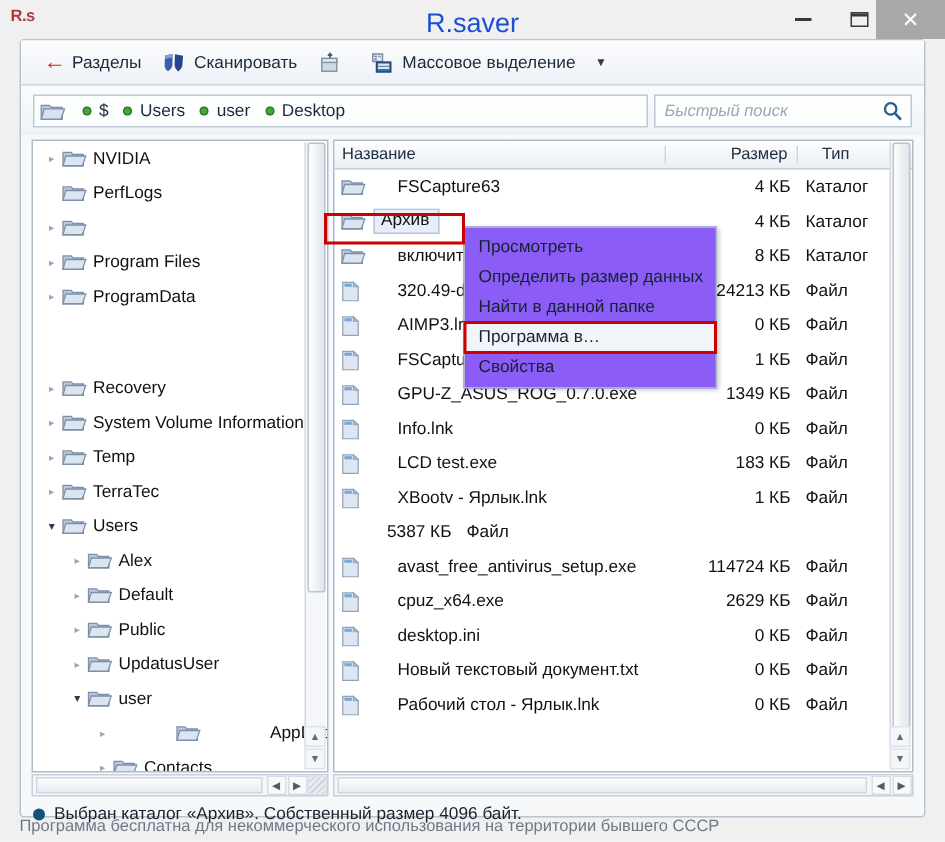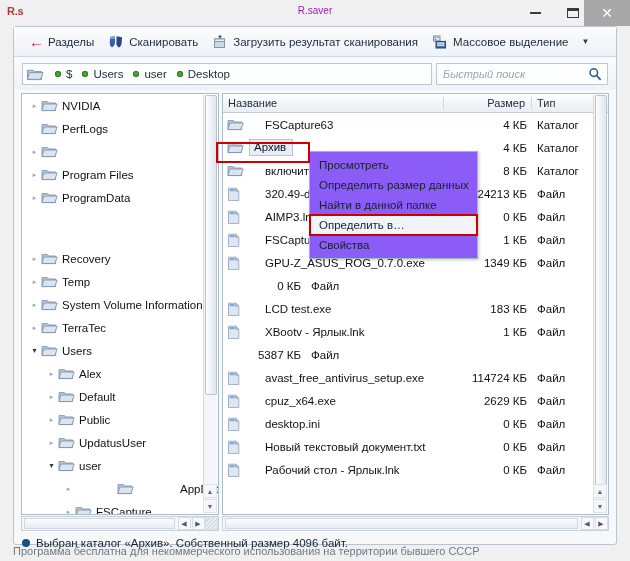--- a/index.html
+++ b/index.html
@@ -25,21 +25,21 @@
     background:#f0f0f0;
   }
   #app-logo {
     position:absolute; left:7px; top:5px;
     font-size:11px; font-weight:bold; color:#b03a3a;
     letter-spacing:-0.3px;
     font-family:"Liberation Sans", sans-serif;
   }
   #win-title {
     position:absolute; left:0; top:5px; width:630px;
-    text-align:center; font-size:10px; color:#a21caf;
+    text-align:center; font-size:18px; color:#1d4ed8;
   }
   .winbtn {
     position:absolute; top:0; height:26px; width:38px;
     display:flex; align-items:center; justify-content:center;
     color:#4a4a4a; font-size:12px;
   }
   #btn-min { right:76px; }
   #btn-max { right:38px; }
   #btn-close { right:0; width:46px; background:#a8a8a8; color:#fff; font-size:14px; }
   .min-glyph { display:block; width:11px; height:2px; background:#3a3a3a; }
@@ -155,21 +155,21 @@
   }
   #fileheader {
     position:absolute; left:0; top:0; width:385px; height:19px;
     background:linear-gradient(#fdfefe,#e9eef4);
     border-bottom:1px solid #c3ccd7;
     display:flex; align-items:center;
     font-size:11px; color:#20303f;
   }
   .fh-name { width:220px; padding-left:5px; }
   .fh-size { width:88px; text-align:right; padding-right:6px; border-left:1px solid #cfd7e0; }
-  .fh-type { width:43px; padding-left:5px; border-left:1px solid #cfd7e0; }
+  .fh-type { width:43px; padding-left:16px; border-left:1px solid #cfd7e0; }
 
   #filerows { position:absolute; left:0; top:19px; width:371px; }
   .frow {
     height:23px; display:flex; align-items:center; font-size:11.5px; color:#111;
     white-space:nowrap;
   }
   .fn { width:226px; display:flex; align-items:center; padding-left:4px; overflow:hidden; }
   .fi { width:17px; height:14px; flex:0 0 17px; margin-right:5px; }
   .fsz { width:83px; text-align:right; padding-right:5px; }
   .ftp { width:55px; padding-left:5px; }
@@ -294,21 +294,20 @@
       </div>
 
       <div class="tb-item">
         <span class="tb-ico">
           <svg width="16" height="16" viewBox="0 0 16 16">
             <rect x="2.5" y="5" width="10" height="8.5" fill="#cfd9e6" stroke="#8795a8"></rect>
             <rect x="2.5" y="5" width="10" height="2.6" fill="#eaf0f7" stroke="#8795a8"></rect>
             <path d="M8 1.6 L8 4.6 M6.6 3.2 L8 1.6 L9.4 3.2" stroke="#4a5a70" fill="none" stroke-width="1.1"></path>
           </svg>
         </span>
-        <span>Загрузить результат сканирования</span>
       </div>
 
       <div class="tb-item">
         <span class="tb-ico">
           <svg width="16" height="16" viewBox="0 0 16 16">
             <rect x="1.5" y="2" width="6.5" height="5" fill="#e8eef7" stroke="#7b8da3"></rect>
             <rect x="2.6" y="3.1" width="1.6" height="1.1" fill="#5a7fb5"></rect>
             <rect x="2.6" y="5" width="1.6" height="1.1" fill="#5a7fb5"></rect>
             <rect x="4.9" y="3.1" width="2.3" height="1.1" fill="#8aa6c9"></rect>
             <rect x="4" y="7.4" width="9.5" height="6.6" fill="#3f6ba8" stroke="#28496f"></rect>
@@ -423,31 +422,31 @@
               <span class="tlabel">Recovery</span>
             </div>
             <div class="trow" style="padding-left: 6px;">
               <span class="twist" style="color: rgb(154, 166, 179);">▸</span>
               <span class="tfolder">
                 <svg width="17" height="14" viewBox="0 0 17 14">
                   <path d="M1 2.6 L6.4 2.6 L7.7 4 L14.6 4 L14.6 11.6 L1 11.6 Z" fill="#b9c9de" stroke="#7f90a6" stroke-width="0.85"></path>
                   <path d="M2.8 5 L16.2 5 L13.9 11.5 L1 11.5 Z" fill="#dae5f2" stroke="#7f90a6" stroke-width="0.85"></path>
                 </svg>
               </span>
+              <span class="tlabel">System Volume Information</span>
+            </div>
+            <div class="trow" style="padding-left: 6px;">
+              <span class="twist" style="color: rgb(154, 166, 179);">▸</span>
+              <span class="tfolder">
+                <svg width="17" height="14" viewBox="0 0 17 14">
+                  <path d="M1 2.6 L6.4 2.6 L7.7 4 L14.6 4 L14.6 11.6 L1 11.6 Z" fill="#b9c9de" stroke="#7f90a6" stroke-width="0.85"></path>
+                  <path d="M2.8 5 L16.2 5 L13.9 11.5 L1 11.5 Z" fill="#dae5f2" stroke="#7f90a6" stroke-width="0.85"></path>
+                </svg>
+              </span>
               <span class="tlabel">Temp</span>
-            </div>
-            <div class="trow" style="padding-left: 6px;">
-              <span class="twist" style="color: rgb(154, 166, 179);">▸</span>
-              <span class="tfolder">
-                <svg width="17" height="14" viewBox="0 0 17 14">
-                  <path d="M1 2.6 L6.4 2.6 L7.7 4 L14.6 4 L14.6 11.6 L1 11.6 Z" fill="#b9c9de" stroke="#7f90a6" stroke-width="0.85"></path>
-                  <path d="M2.8 5 L16.2 5 L13.9 11.5 L1 11.5 Z" fill="#dae5f2" stroke="#7f90a6" stroke-width="0.85"></path>
-                </svg>
-              </span>
-              <span class="tlabel">System Volume Information</span>
             </div>
             <div class="trow" style="padding-left: 6px;">
               <span class="twist" style="color: rgb(154, 166, 179);">▸</span>
               <span class="tfolder">
                 <svg width="17" height="14" viewBox="0 0 17 14">
                   <path d="M1 2.6 L6.4 2.6 L7.7 4 L14.6 4 L14.6 11.6 L1 11.6 Z" fill="#b9c9de" stroke="#7f90a6" stroke-width="0.85"></path>
                   <path d="M2.8 5 L16.2 5 L13.9 11.5 L1 11.5 Z" fill="#dae5f2" stroke="#7f90a6" stroke-width="0.85"></path>
                 </svg>
               </span>
               <span class="tlabel">TerraTec</span>
@@ -523,21 +522,21 @@
               <span class="tlabel">AppData</span>
             </div>
             <div class="trow" style="padding-left: 40px;">
               <span class="twist" style="color: rgb(154, 166, 179);">▸</span>
               <span class="tfolder">
                 <svg width="17" height="14" viewBox="0 0 17 14">
                   <path d="M1 2.6 L6.4 2.6 L7.7 4 L14.6 4 L14.6 11.6 L1 11.6 Z" fill="#b9c9de" stroke="#7f90a6" stroke-width="0.85"></path>
                   <path d="M2.8 5 L16.2 5 L13.9 11.5 L1 11.5 Z" fill="#dae5f2" stroke="#7f90a6" stroke-width="0.85"></path>
                 </svg>
               </span>
-              <span class="tlabel">FSCapture</span>
+              <span class="tlabel">Contacts</span>
             </div>
             <div class="trow sel" style="padding-left: 40px;">
               <span class="twist" style="color: rgb(43, 58, 74); font-size: 8px;">▶</span>
               <span class="tfolder">
                 <svg width="17" height="14" viewBox="0 0 17 14">
                   <path d="M1 2.6 L6.4 2.6 L7.7 4 L14.6 4 L14.6 11.6 L1 11.6 Z" fill="#b9c9de" stroke="#7f90a6" stroke-width="0.85"></path>
                   <path d="M2.8 5 L16.2 5 L13.9 11.5 L1 11.5 Z" fill="#dae5f2" stroke="#7f90a6" stroke-width="0.85"></path>
                 </svg>
               </span>
               <span class="tlabel">Desktop</span>
@@ -650,20 +649,30 @@
                     <path d="M8.6 1.2 L11.8 4.2 L8.6 4.2 Z" fill="#aebfd4" stroke="#93a4b8" stroke-width="0.7"></path>
                     <rect x="2.6" y="2.1" width="5" height="2.1" fill="#7ea6d4"></rect>
                   </svg>
                 </span>
                 <span class="fn-label">GPU-Z_ASUS_ROG_0.7.0.exe</span>
               </div>
               <div class="fsz">1349 КБ</div>
               <div class="ftp">Файл</div>
             </div>
             <div class="frow">
+              <div class="fn">
+                <span class="fi">
+                  <svg width="14" height="15" viewBox="0 0 14 15">
+                    <path d="M1.5 1.2 L8.6 1.2 L11.8 4.2 L11.8 13.6 L1.5 13.6 Z" fill="#dde7f3" stroke="#93a4b8" stroke-width="0.85"></path>
+                    <path d="M8.6 1.2 L11.8 4.2 L8.6 4.2 Z" fill="#aebfd4" stroke="#93a4b8" stroke-width="0.7"></path>
+                    <rect x="2.6" y="2.1" width="5" height="2.1" fill="#7ea6d4"></rect>
+                  </svg>
+                </span>
+                <span class="fn-label">Info.lnk</span>
+              </div>
               <div class="fsz">0 КБ</div>
               <div class="ftp">Файл</div>
             </div>
             <div class="frow">
               <div class="fn">
                 <span class="fi">
                   <svg width="14" height="15" viewBox="0 0 14 15">
                     <path d="M1.5 1.2 L8.6 1.2 L11.8 4.2 L11.8 13.6 L1.5 13.6 Z" fill="#dde7f3" stroke="#93a4b8" stroke-width="0.85"></path>
                     <path d="M8.6 1.2 L11.8 4.2 L8.6 4.2 Z" fill="#aebfd4" stroke="#93a4b8" stroke-width="0.7"></path>
                     <rect x="2.6" y="2.1" width="5" height="2.1" fill="#7ea6d4"></rect>
@@ -809,21 +818,21 @@
       <div class="ctxitem">
         <span>Просмотреть</span>
       </div>
       <div class="ctxitem">
         <span>Определить размер данных</span>
       </div>
       <div class="ctxitem">
         <span>Найти в данной папке</span>
       </div>
       <div class="ctxitem hl">
-        <span>Определить в…</span>
+        <span>Программа в…</span>
       </div>
       <div class="ctxitem">
         <span>Свойства</span>
       </div>
     </div>
 
   <div class="redbox" id="red-arhiv"></div>
 </div>
 
 </body></html>

